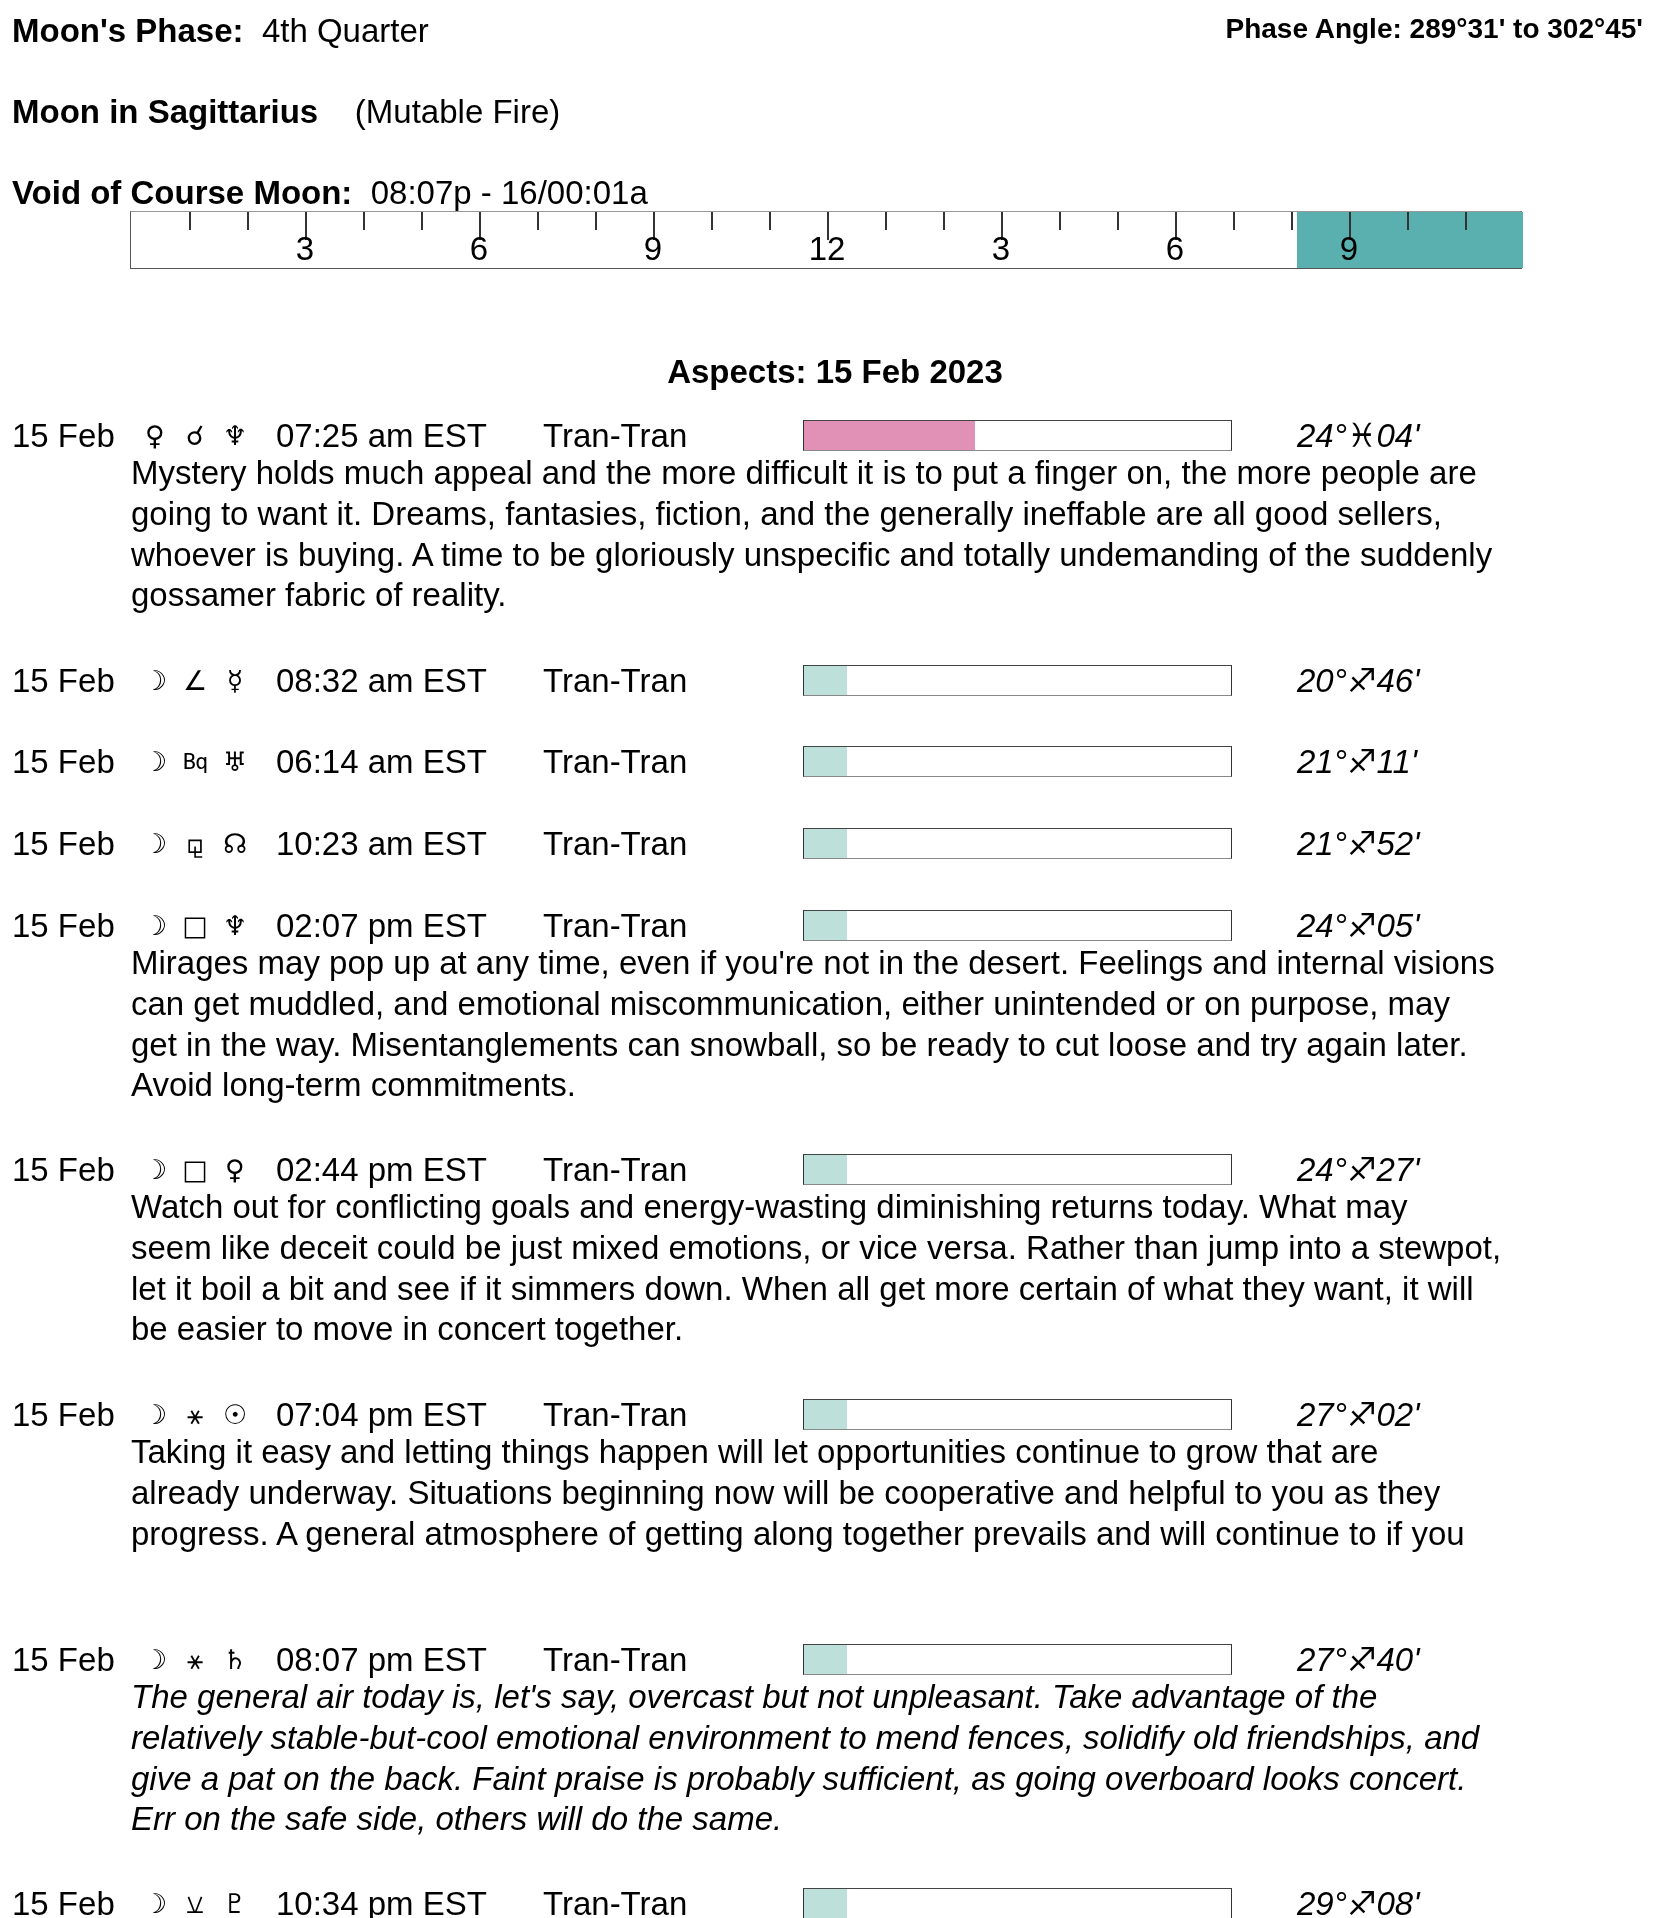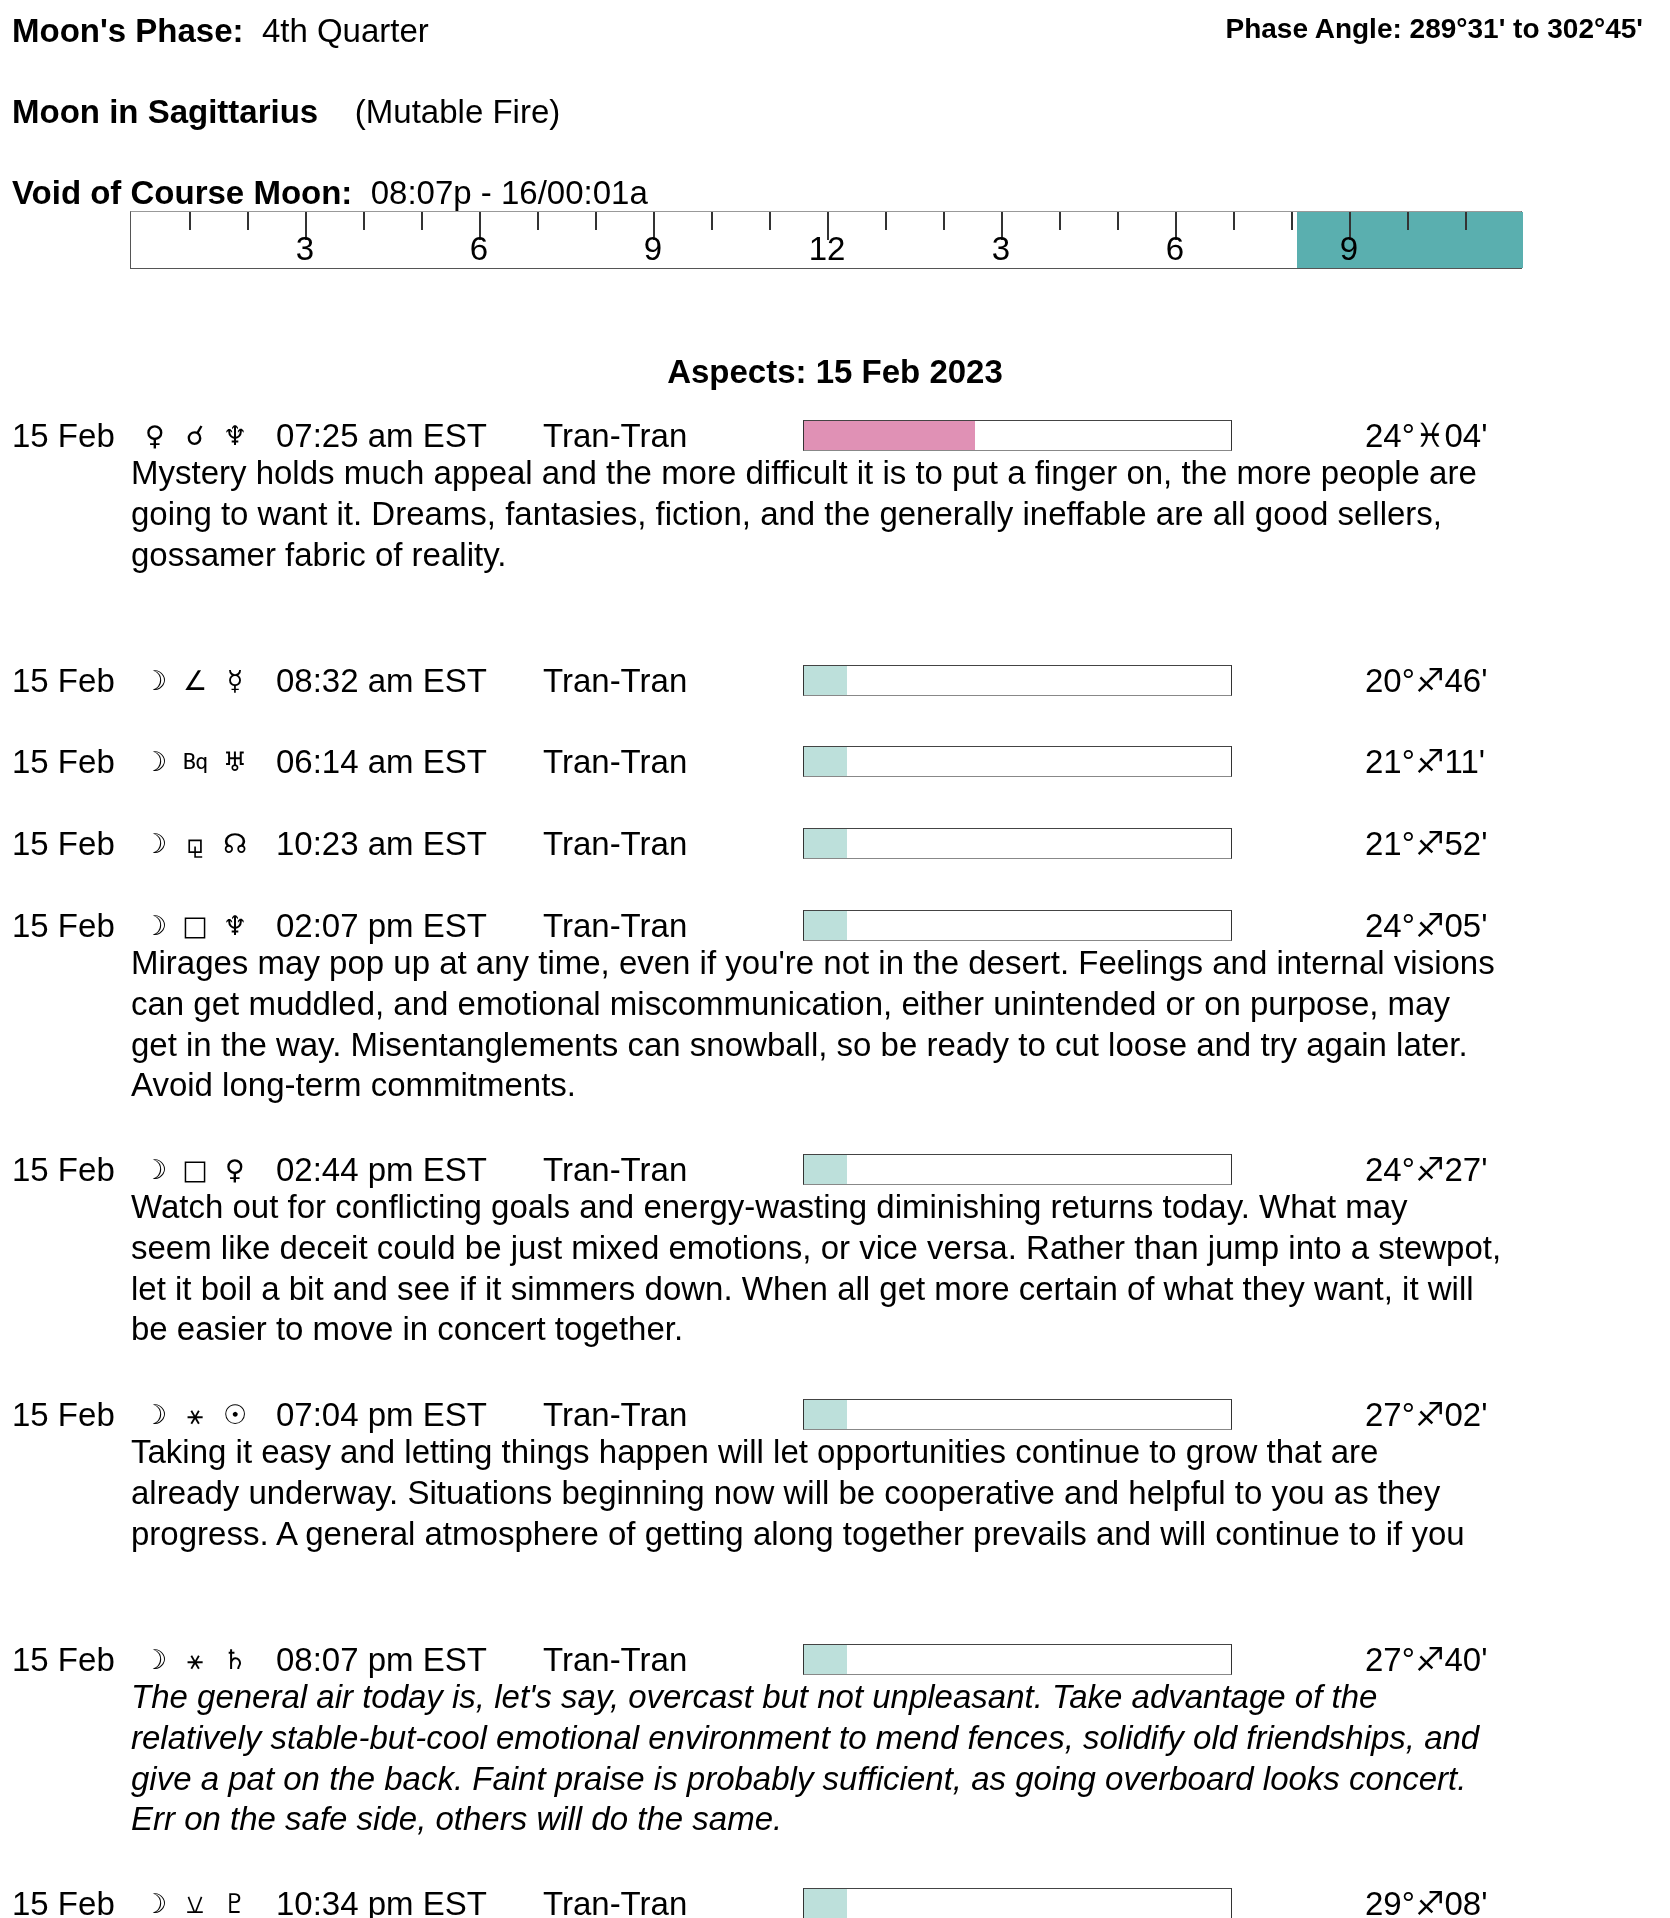--- a/index.html
+++ b/index.html
@@ -22,21 +22,21 @@
   .aspects-title { left:0; width:1670px; text-align:center; top:352px; font-size:33px; line-height:40px; font-weight:bold; }
 
   .row { position:absolute; left:0; width:1670px; height:40px; font-size:33px; line-height:40px; }
   .row > span { position:absolute; top:0; white-space:nowrap; }
   .c-date { left:12px; }
   .g1 { left:140px; width:30px; text-align:center; }
   .g2 { left:180px; width:30px; text-align:center; }
   .g3 { left:218px; width:34px; text-align:center; }
   .c-time { left:276px; }
   .c-type { left:543px; }
-  .c-deg { left:1365px; }
+  .c-deg { left:1297px;font-style:italic; }
   .glyph { font-family:"DejaVu Sans", sans-serif; font-size:27px; }
   .glyph.small { font-size:22px; font-family:"DejaVu Sans Mono", monospace; letter-spacing:-1px; }
 
   .bar { position:absolute; left:803px; top:4px; width:429px; height:31px; box-sizing:border-box;
          border:1.5px solid #333; border-top-color:#444; border-bottom-color:#888; background:#fff; overflow:hidden; }
   .bar-fill { position:absolute; left:0; top:0; bottom:0; }
 
   .desc { position:absolute; left:131px; font-size:33px; line-height:40.8px; white-space:nowrap; }
   .desc div { white-space:nowrap; }
 </style>
@@ -104,20 +104,21 @@
       <span class="c-time">07:25 am EST</span>
       <span class="c-type">Tran-Tran</span>
       <div class="bar">
         <div class="bar-fill" style="width: 40%; background: rgb(224, 145, 181);"></div>
       </div>
       <span class="c-deg">24°♓04'</span>
     </div>
     <div class="desc" style="top: 453px;">
       <div>Mystery holds much appeal and the more difficult it is to put a finger on, the more people are</div>
       <div>going to want it. Dreams, fantasies, fiction, and the generally ineffable are all good sellers,</div>
+      <div>whoever is buying. A time to be gloriously unspecific and totally undemanding of the suddenly</div>
       <div>gossamer fabric of reality.</div>
     </div>
     <div class="row" style="top: 661px;">
       <span class="c-date">15 Feb</span>
       <span class="g1 glyph">☽</span>
       <span class="g2 glyph">∠</span>
       <span class="g3 glyph">☿</span>
       <span class="c-time">08:32 am EST</span>
       <span class="c-type">Tran-Tran</span>
       <div class="bar">

